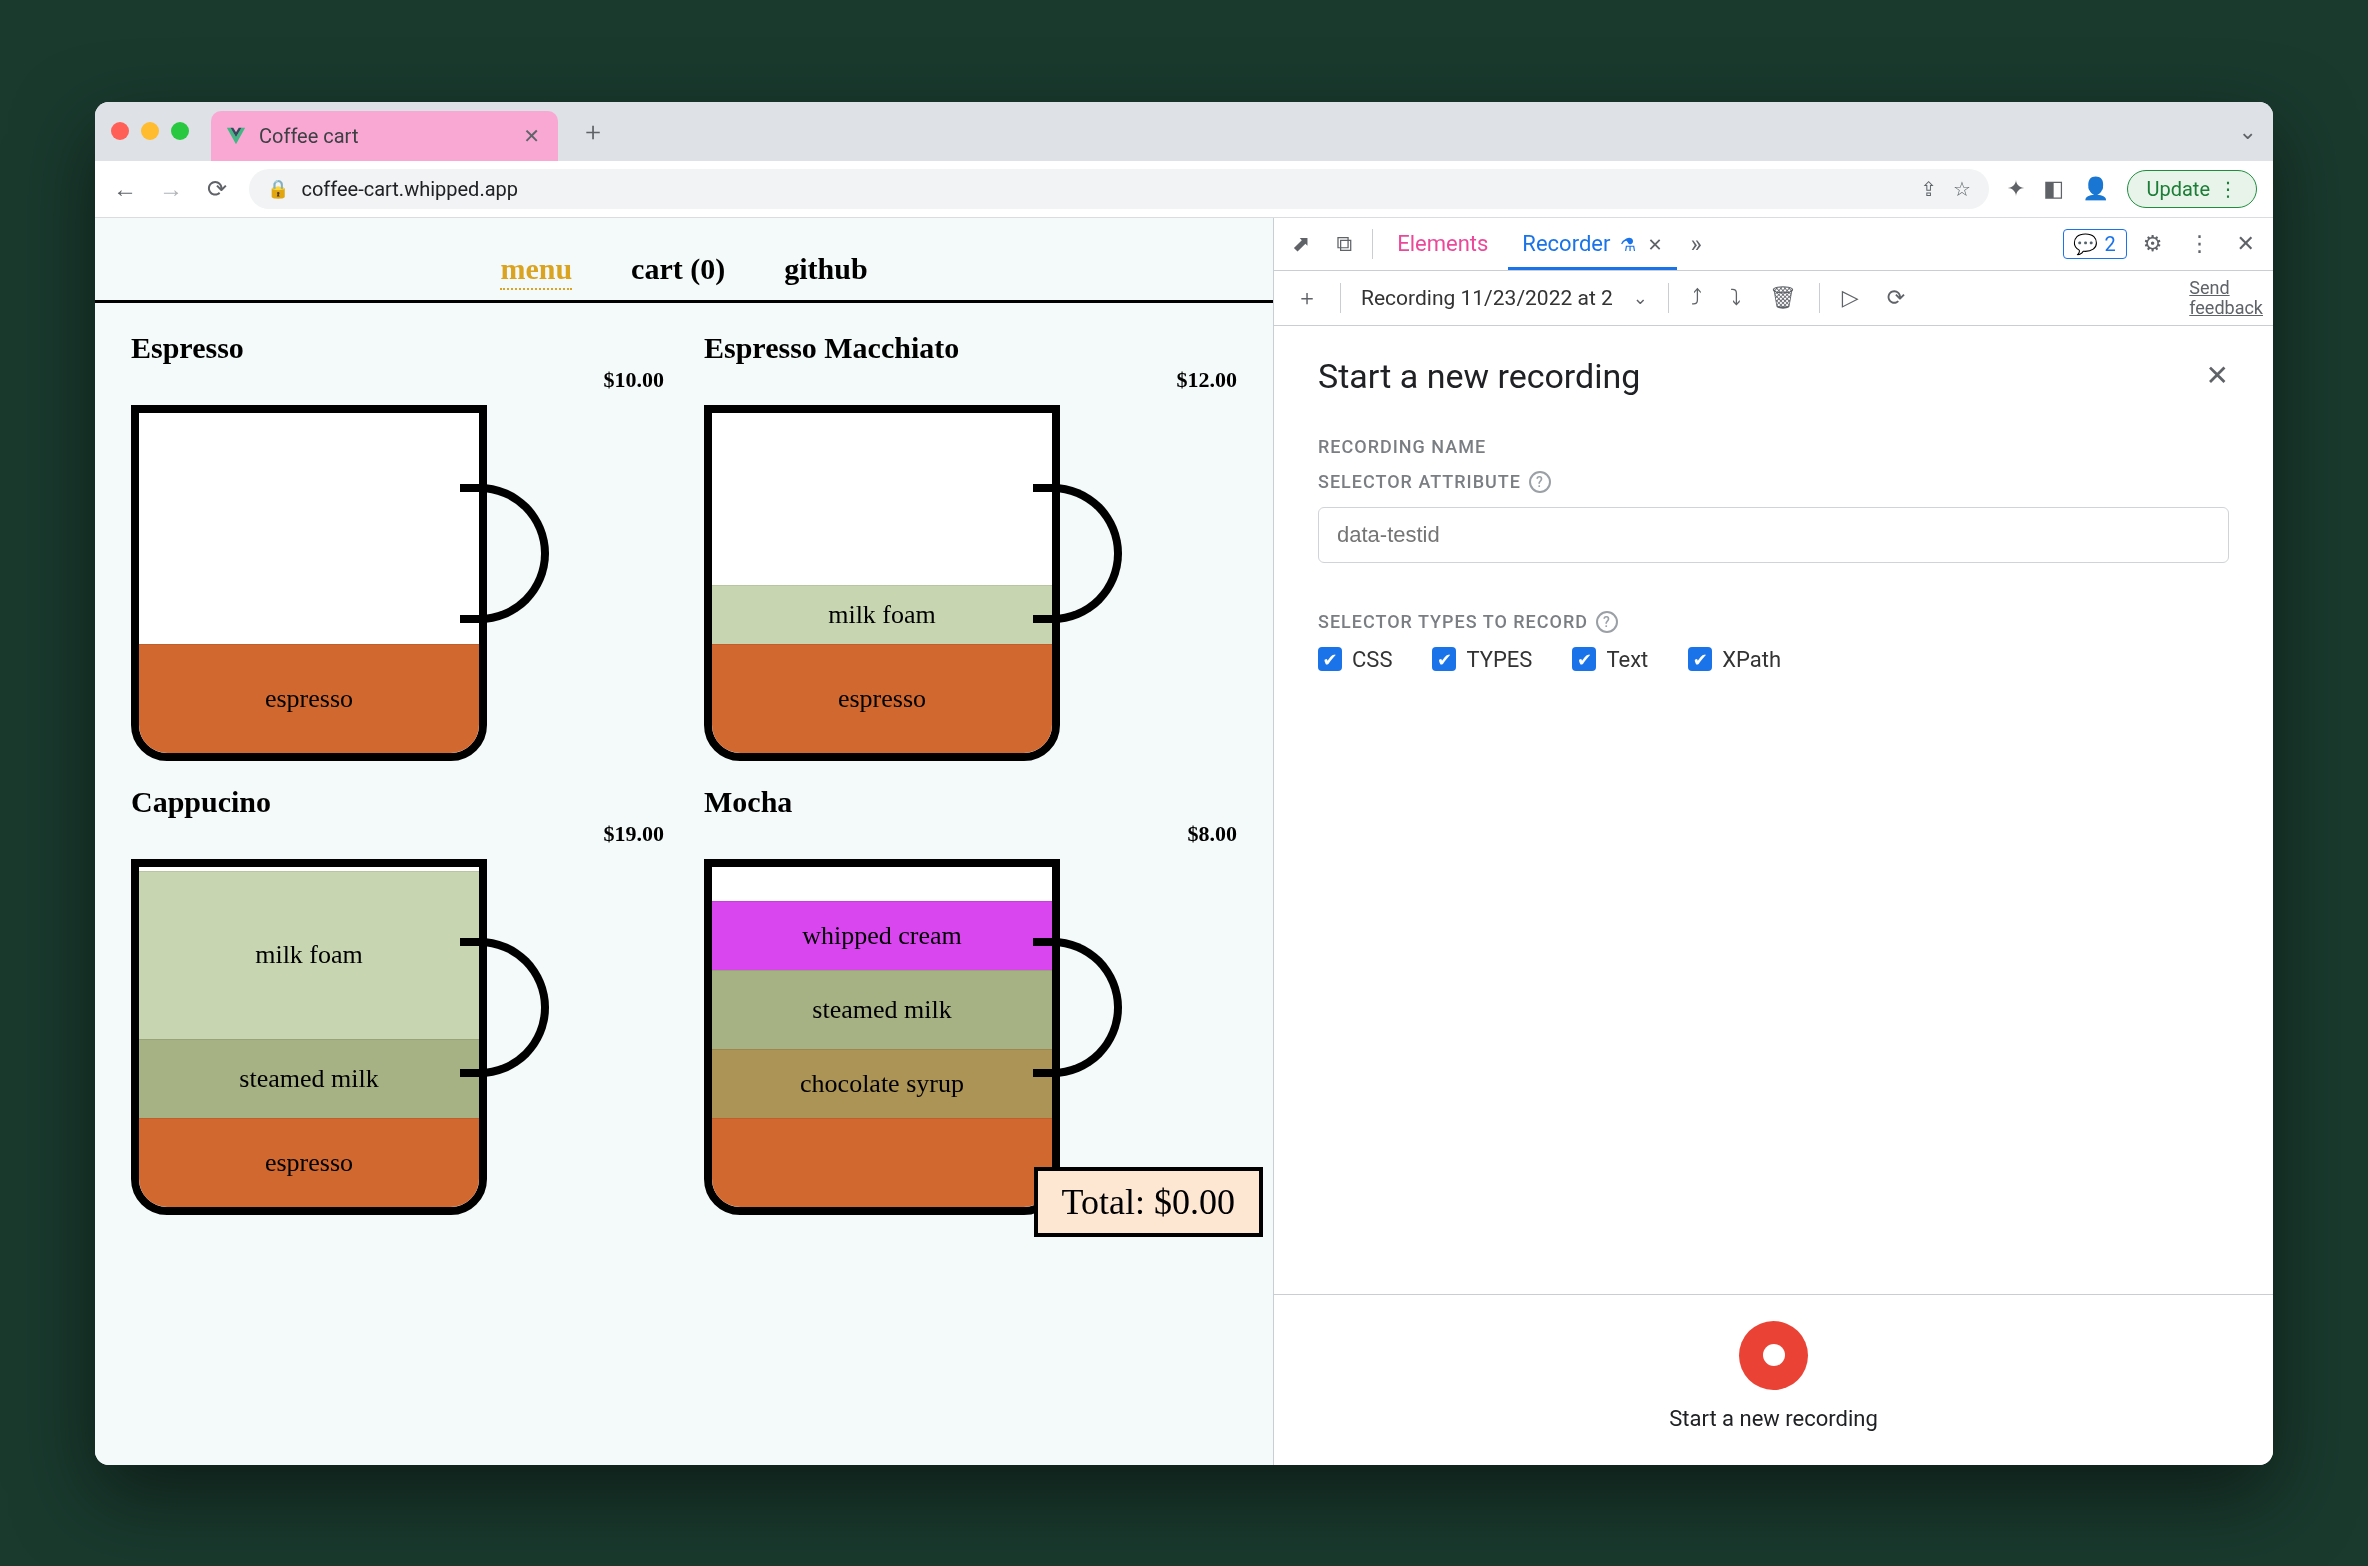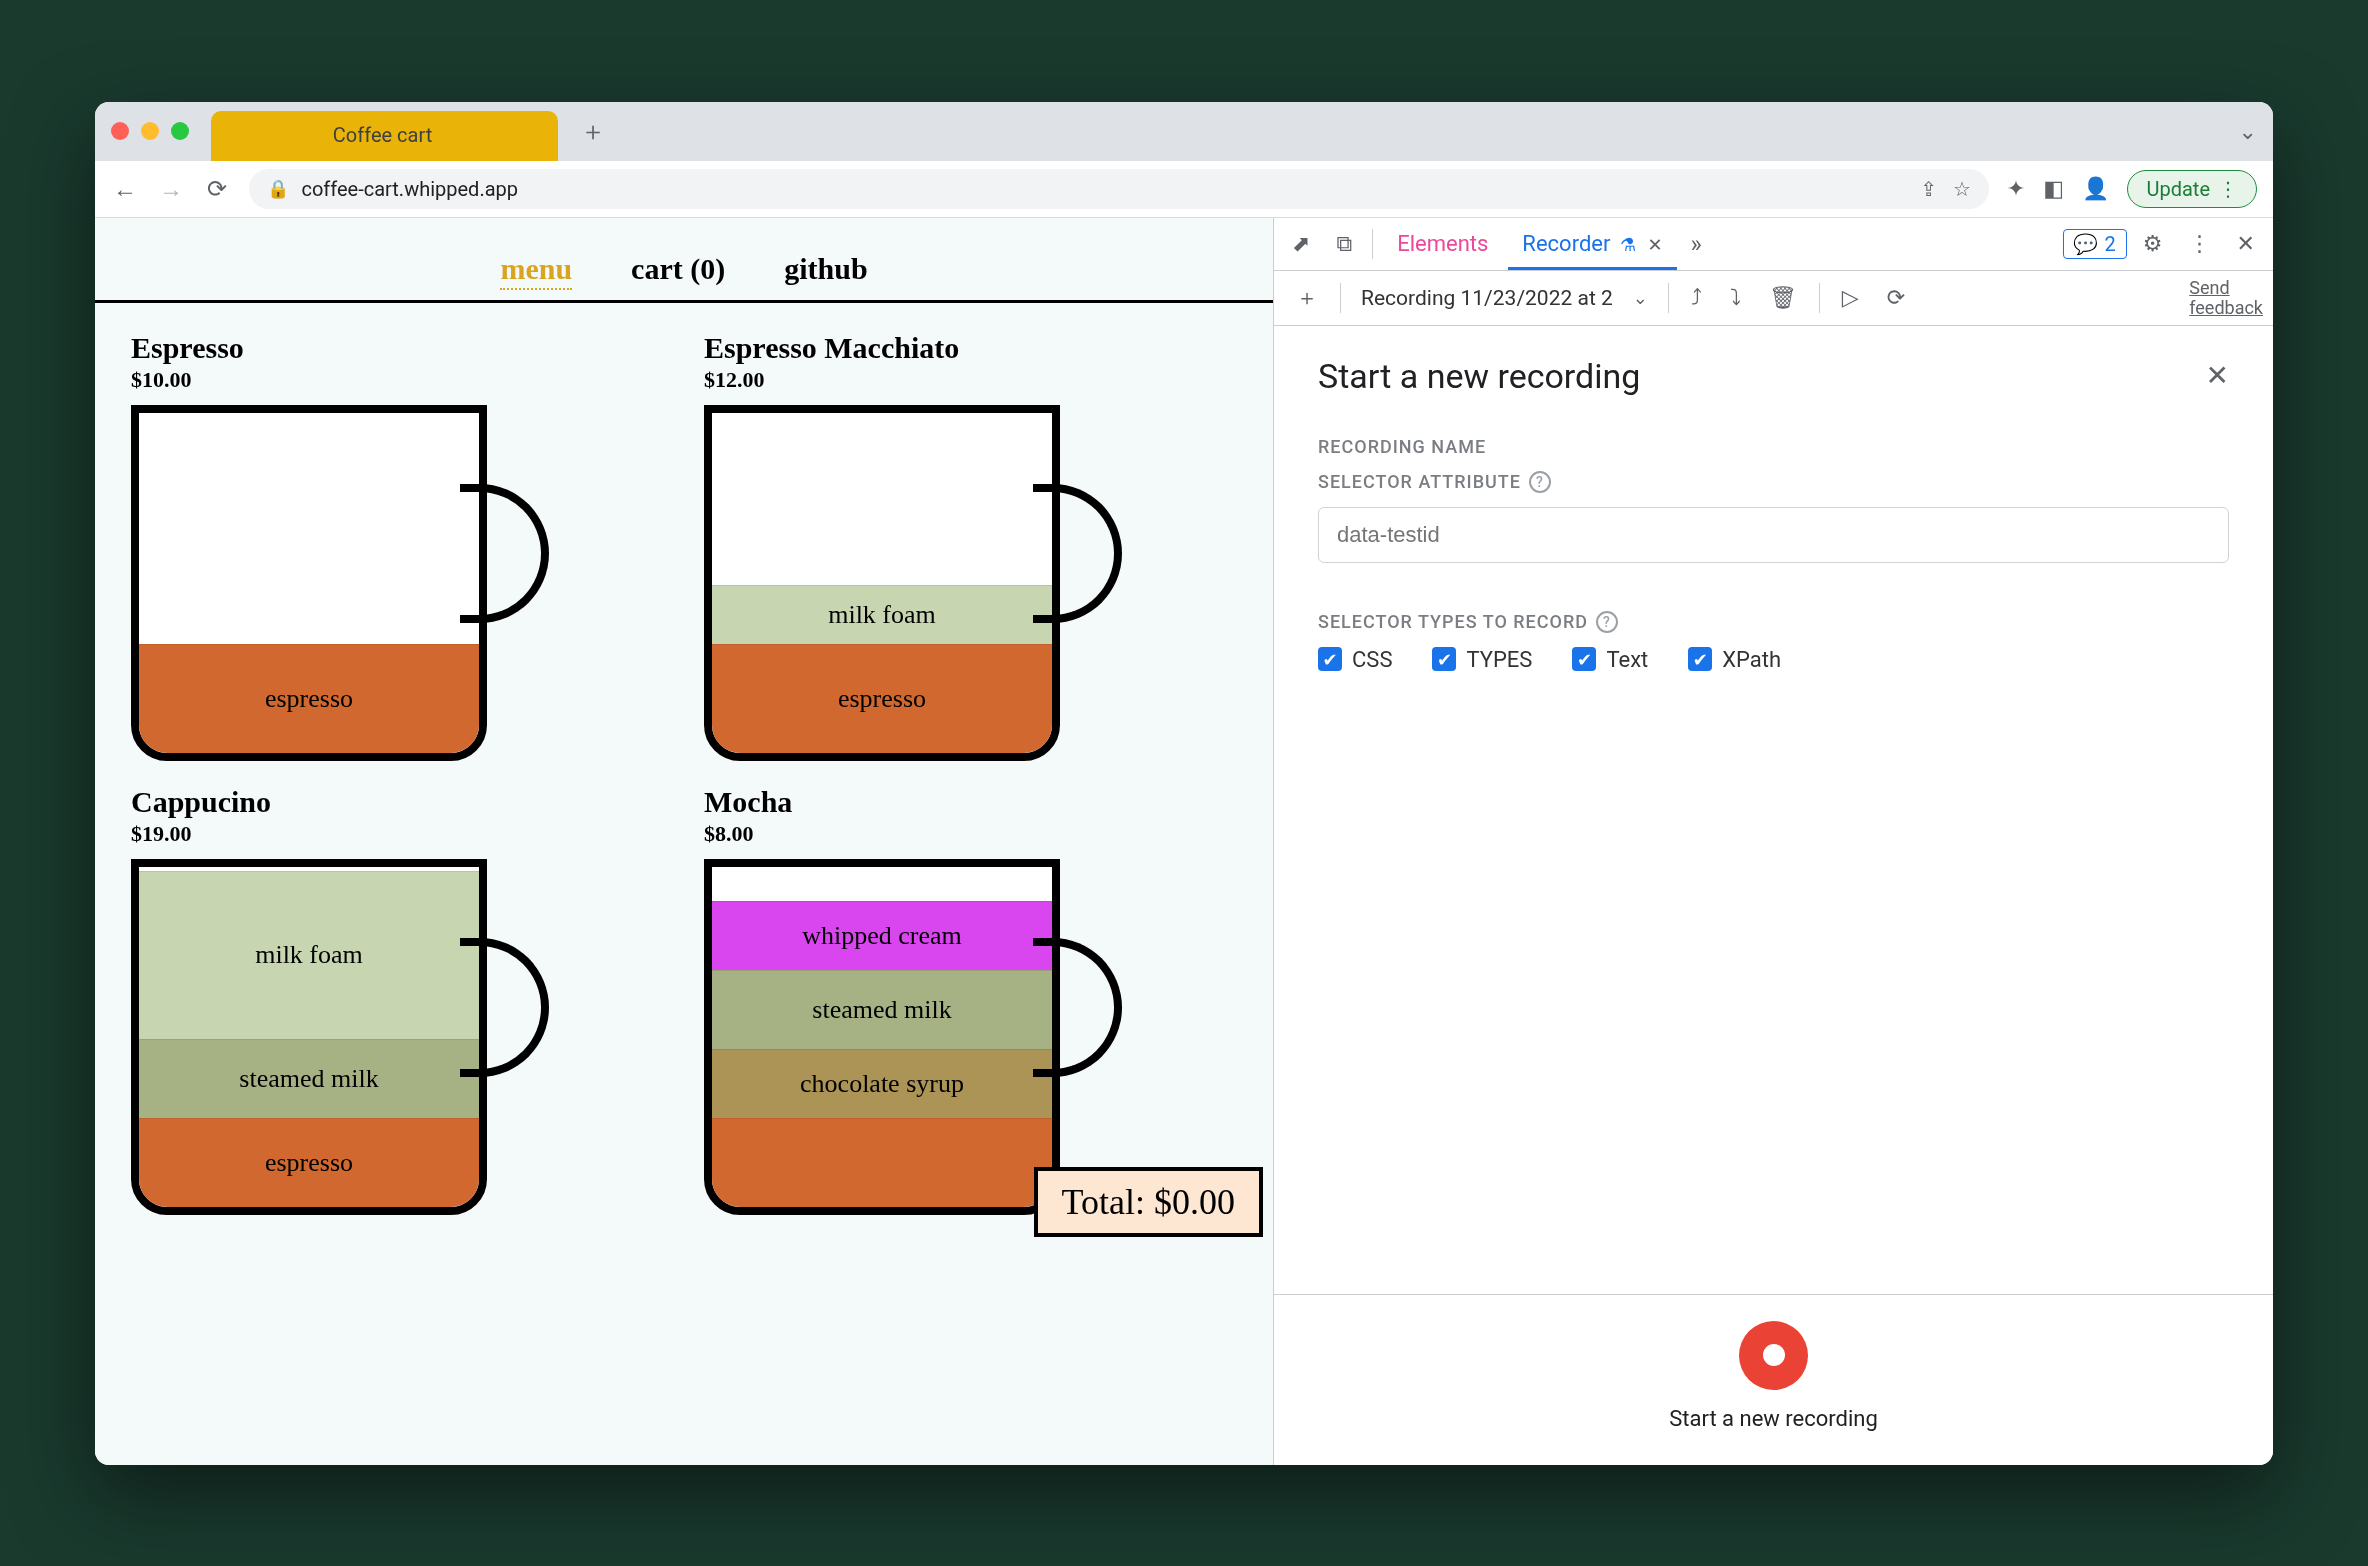--- a/index.html
+++ b/index.html
@@ -29,32 +29,31 @@
     background: #dee1e6;
     padding: 0 16px;
     gap: 10px;
   }
   .traffic { display: flex; gap: 12px; margin-right: 12px; }
   .dot { width: 18px; height: 18px; border-radius: 50%; }
   .dot.red { background: #ff5f57; }
   .dot.yellow { background: #febc2e; }
   .dot.green { background: #28c840; }
   .tab {
-    background: #eab308;
+    background: #f9a8d4;
     border-radius: 10px 10px 0 0;
     display: flex;
     align-items: center;
     padding: 0 18px 0 14px;
     height: 50px;
     margin-top: 10px;
     gap: 12px;
     min-width: 347px;
     font-size: 20px;
     color: #3c4043;
-    flex-direction: column;
   }
   .vue-icon {
     width: 22px; height: 22px;
   }
   .close-x { color: #606368; font-size: 20px; margin-left: auto; cursor: pointer;}
   .plus-tab { color: #5f6368; font-size: 26px; padding: 0 12px; cursor: pointer;}
   .chevdown { margin-left: auto; color: #5f6368; font-size: 22px; cursor:pointer;}
   .addrbar {
     display: flex;
     align-items: center;
@@ -127,20 +126,21 @@
     font-family: Georgia, serif;
     font-size: 30px;
     font-weight: bold;
     margin-bottom: 2px;
   }
   .product .price {
     font-family: Georgia, serif;
     font-weight: bold;
     font-size: 22px;
     margin-bottom: 12px;
+    text-align: right;
   }
   .cup-wrap { position:relative; width: 436px; height: 356px;}
   .cup-body {
     position:absolute;
     left:0; top:0;
     width: 356px; height: 356px;
     border: 8px solid #000;
     border-radius: 0 0 36px 36px;
     background:#fff;
     overflow:hidden;

